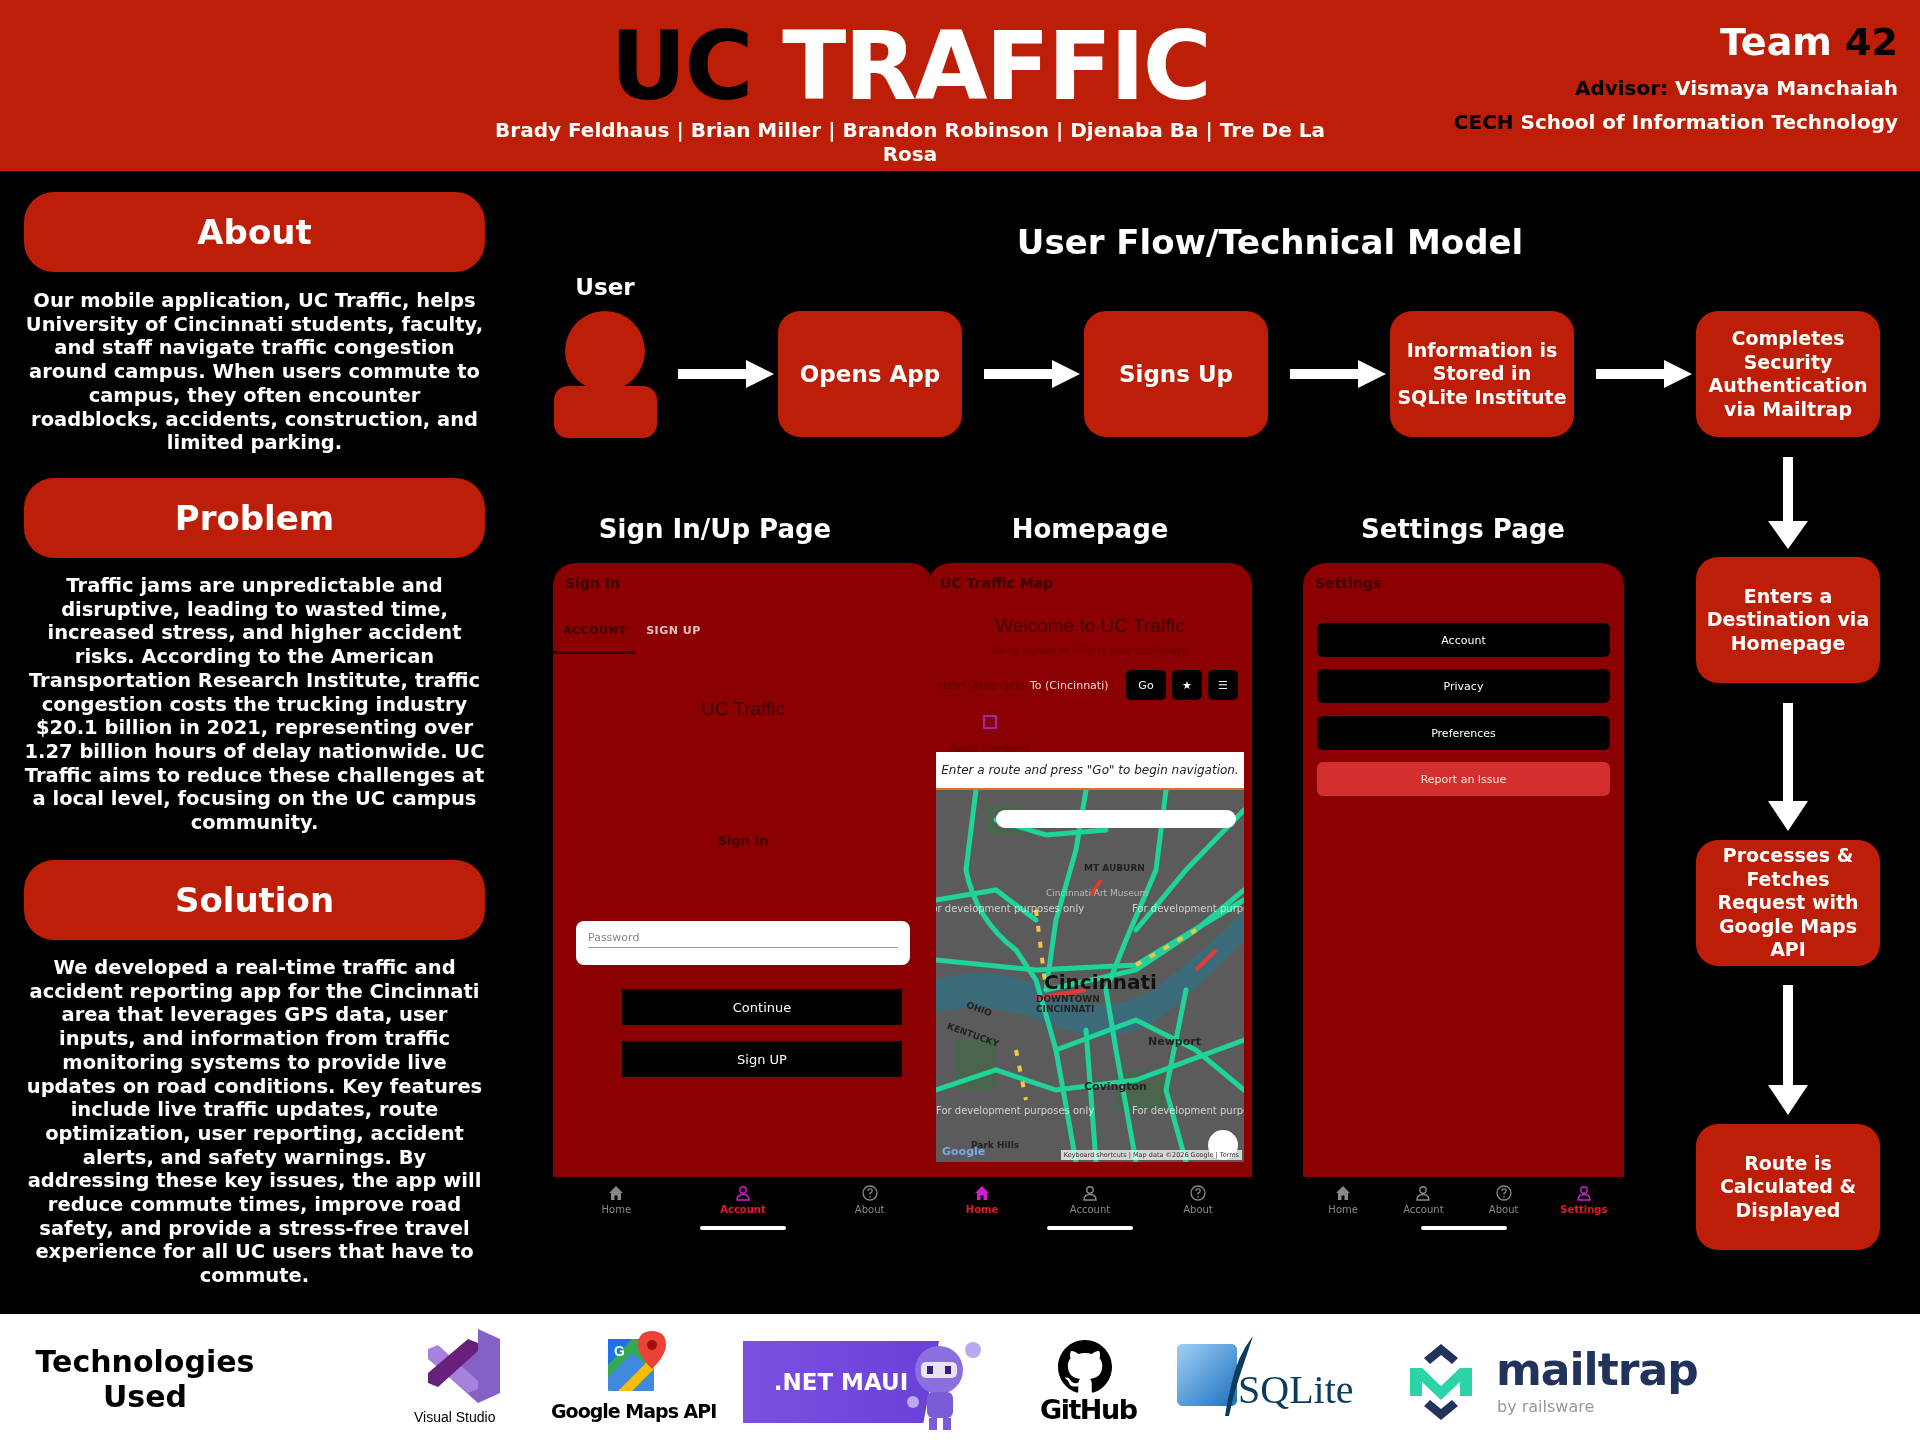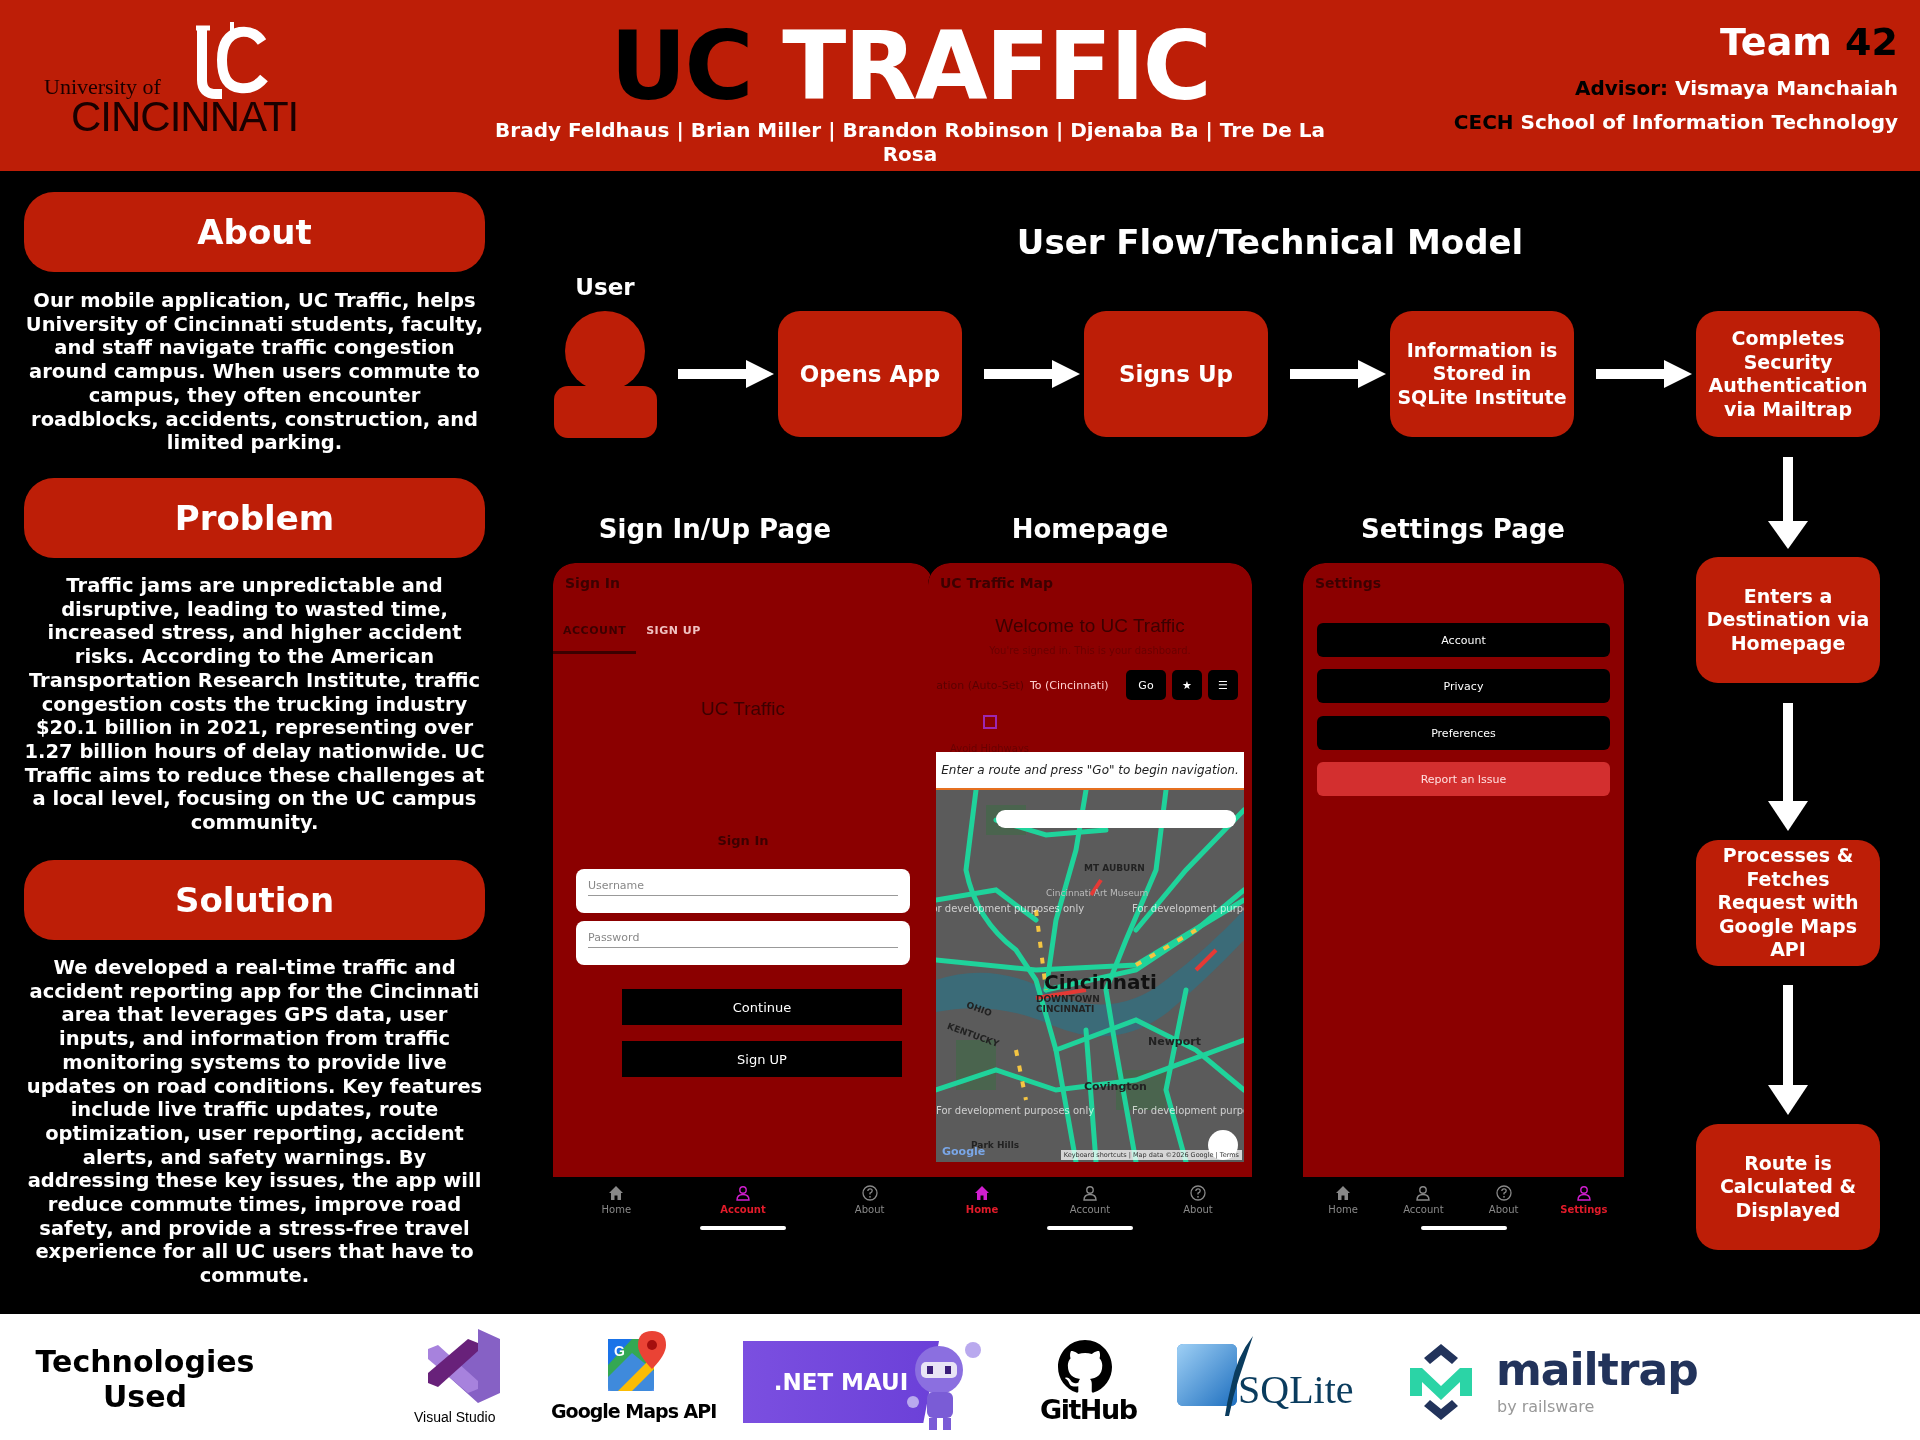--- a/index.html
+++ b/index.html
@@ -86,30 +86,20 @@
 
   
   .footer { left: 0; top: 1314px; width: 1920px; height: 126px; background: #fff; }
   .tech-title { left: 30px; top: 30px; width: 230px; text-align: center; font-weight: bold; font-size: 30px; color: #000; line-height: 35px; }
   .logo-lbl { position: absolute; color: #000; }
 </style>
 </head>
 <body>
 
 <div class="abs header">
-  <div class="abs uc-logo">
-    <svg class="uc-mark" viewBox="0 0 90 80">
-      <path d="M20 8 L20 60 Q20 74 34 74 L40 74" stroke="#fff" stroke-width="10" fill="none"></path>
-      <path d="M14 8 L28 8" stroke="#fff" stroke-width="5"></path>
-      <path d="M80 22 Q72 10 58 12 Q40 16 40 40 Q40 66 58 68 Q72 70 82 58" stroke="#fff" stroke-width="10" fill="none"></path>
-      <path d="M50 2 L50 14" stroke="#fff" stroke-width="4"></path>
-    </svg>
-    <div class="uc-univ">University of</div>
-    <div class="uc-cin">CINCINNATI</div>
-  </div>
 
   <div class="abs title">
     <span class="uc">UC</span>
     <span class="traffic">TRAFFIC</span>
   </div>
   <div class="abs names">Brady Feldhaus | Brian Miller | Brandon Robinson | Djenaba Ba | Tre De La Rosa</div>
 
   <div class="abs team">
     <span>Team</span>
     <span class="num">42</span>
@@ -186,23 +176,20 @@
 
 <div class="abs phone" style="left:553px;width:380px">
   <div class="screen">
     <div class="hdr-txt">Sign In</div>
     <div class="tabs">
       <div class="tab active">ACCOUNT</div>
       <div class="tab inactive">SIGN UP</div>
     </div>
     <div class="app-name">UC Traffic</div>
     <div class="signin-lbl">Sign In</div>
-    <div class="field" style="top:306px">
-        <span>Username</span>
-      </div>
     <div class="field" style="top:358px">
         <span>Password</span>
       </div>
     <div class="blkbtn" style="top:426px">Continue</div>
     <div class="blkbtn" style="top:478px">Sign UP</div>
   </div>
   <div class="navbar">
     <div class="nav-item">
       <svg class="nav-icon" viewBox="0 0 16 16">
           <path d="M8 1 L1 8 H3 V15 H6.5 V10.5 H9.5 V15 H13 V8 H15 Z" fill="#888"></path>

